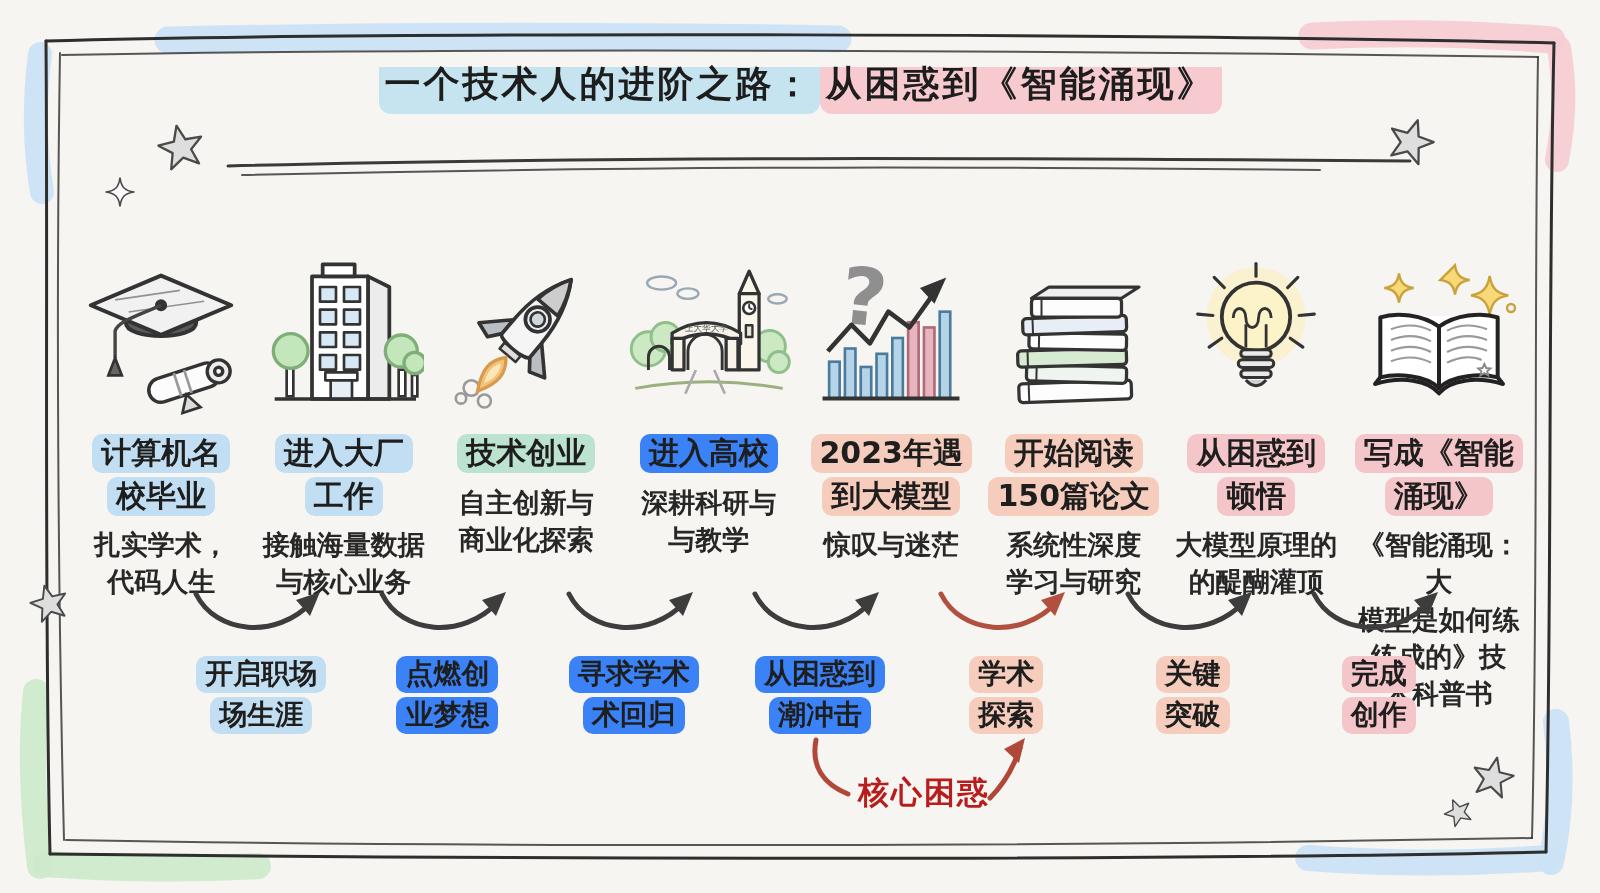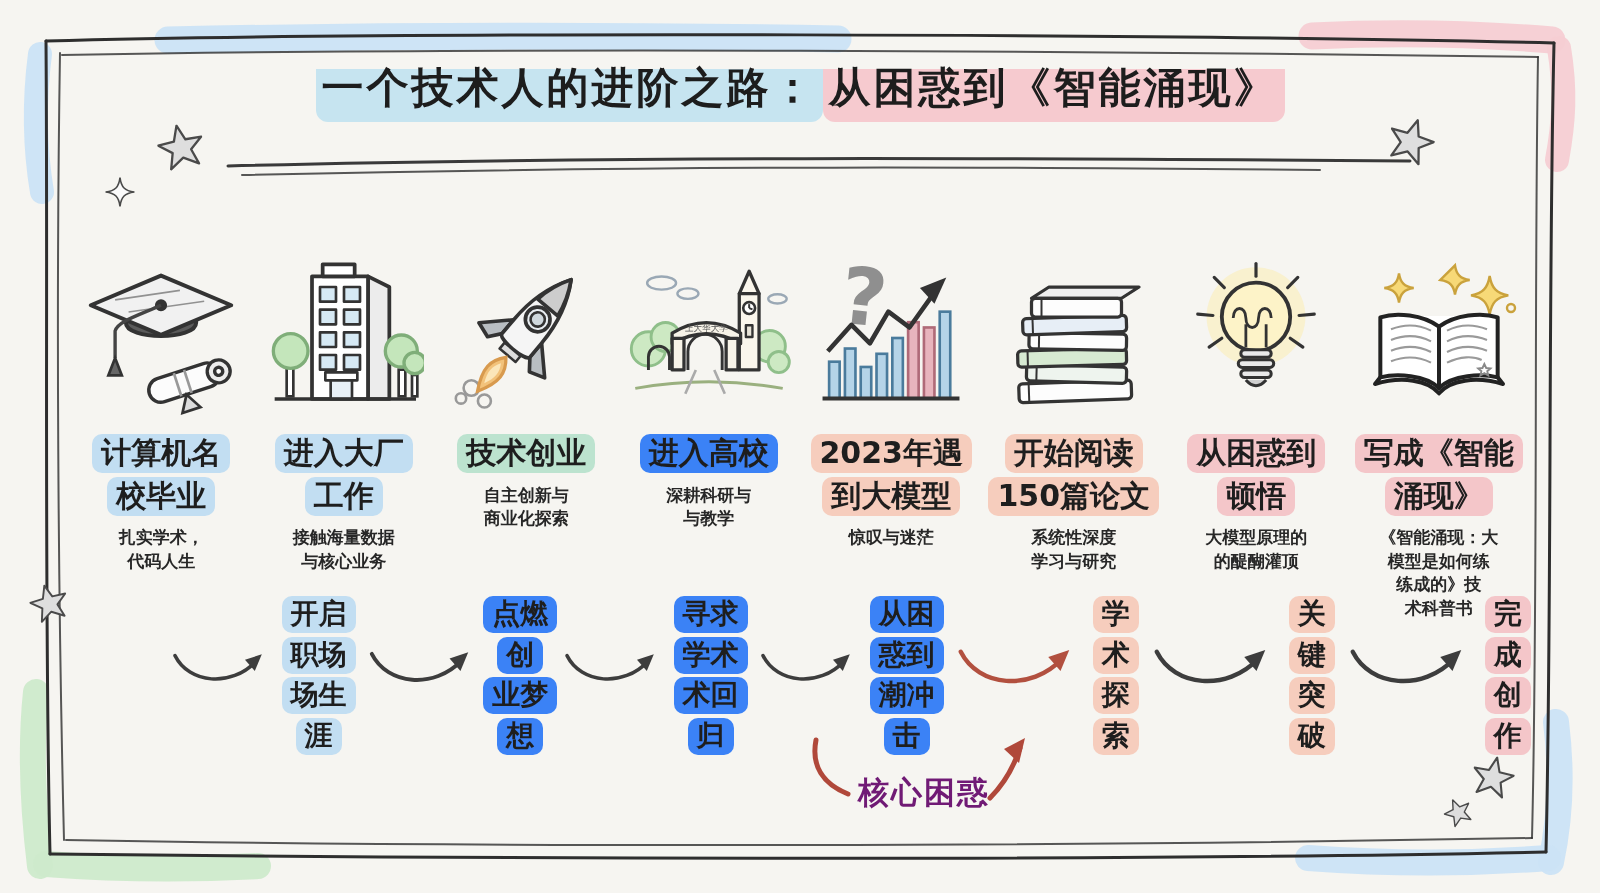--- a/index.html
+++ b/index.html
@@ -6,63 +6,63 @@
   #canvas{
     position:relative; width:1600px; height:893px; overflow:hidden;
     background:#f6f5f1; font-family:"DejaVu Sans","Liberation Sans",sans-serif;
     color:#262626;
   }
   svg{display:block;}
   .abs{position:absolute;}
   
   .title{
     position:absolute; top:60px; left:0; width:100%; text-align:center;
-    font-size:42px; font-weight:800; letter-spacing:3px; color:#1d1d1d; white-space:nowrap;
+    font-size:36px; font-weight:800; letter-spacing:3px; color:#1d1d1d; white-space:nowrap;
   }
   .title-seg{padding:6px 6px 10px; border-radius:12px;}
   .title-blue{background:linear-gradient(transparent 18%, #c6e4f0 18%);}
   .title-pink{background:linear-gradient(transparent 18%, #f6cacf 18%);}
   
   .stages{position:absolute; top:242px; left:70px; width:1460px; display:flex;}
   .stage{flex:1; display:flex; flex-direction:column; align-items:center;}
   .stage-icon{height:178px; display:flex; align-items:flex-end; justify-content:center;text-decoration:underline;}
   .stage-label{
     margin-top:12px; font-size:30px; font-weight:800; line-height:1.42;
     text-align:center; color:#1e1e1e;
   }
   .stage-label span, .t-label span{
     white-space:pre-line; padding:1px 9px 3px; border-radius:10px;
     -webkit-box-decoration-break:clone; box-decoration-break:clone;
   }
   .stage-desc{
-    margin-top:9px; font-size:17px; font-weight:700; line-height:1.38;
+    margin-top:9px; font-size:27px; font-weight:700; line-height:1.38;
     text-align:center; white-space:pre-line; color:#272727;
   }
   .hl-blue  span{background:#c2def2;text-align:center;}
   .hl-mint  span{background:#bce3cf;margin-top:16px;}
   .hl-green span{background:#3b82f6;}
   .hl-peach span{background:#f6cdbd;}
   .hl-pink  span{background:#f4c6c9;}
   
   .transitions{position:absolute; top:586px; left:168px; width:1304px; display:flex;}
-  .transition{flex:1; display:flex; flex-direction:row; align-items:center;}
+  .transition{flex:1; display:flex; flex-direction:column; align-items:center;}
   .t-arrow{height:60px;}
   .t-label{
     margin-top:8px; font-size:28px; font-weight:800; line-height:1.45;
     text-align:center; color:#1e1e1e;
   }
   .stroke-dark{stroke:#3d3d3d;}
   .fill-dark{fill:#3d3d3d;}
   .stroke-red{stroke:#b2503f;}
   .fill-red{fill:#b2503f;}
   
   .annotation{position:absolute; left:792px; top:736px; width:256px; height:104px;}
   .annotation-text{
     position:absolute; left:52px; top:36px; width:160px; text-align:center;
-    font-size:31px; font-weight:800; color:#701a75; letter-spacing:2px;
+    font-size:31px; font-weight:800; color:#b91c1c; letter-spacing:2px;
   }
 </style>
 </head>
 <body>
 
 <div id="canvas">
 
   <svg class="abs" width="1600" height="893" viewBox="0 0 1600 893" style="left:0;top:0">
     <g stroke-linecap="round" fill="none">
 

